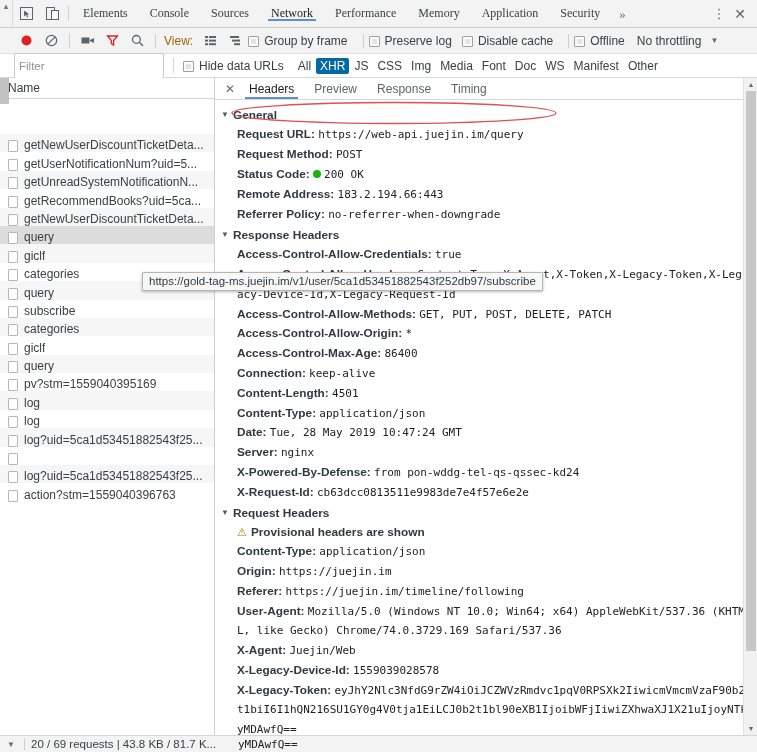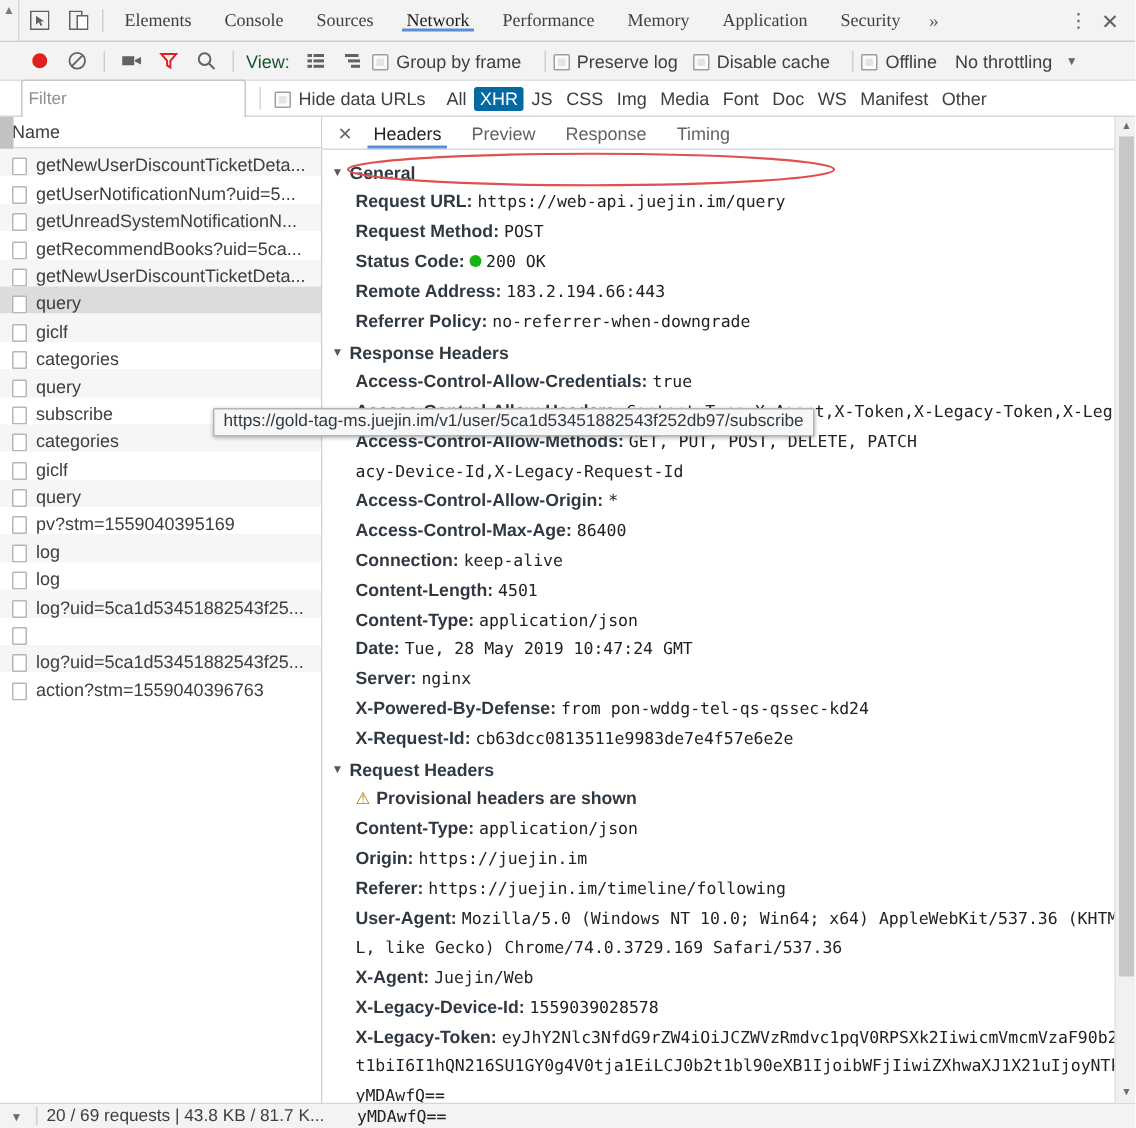--- a/index.html
+++ b/index.html
@@ -52,21 +52,21 @@
   .nettoolbar {
     height: 26px; min-height: 26px;
     background: #f3f3f3;
     border-bottom: 1px solid #e0e0e0;
     display: flex; align-items: center;
     padding-left: 14px;
     font-size: 12px;
   }
   .nt-btn { width: 25px; display: flex; align-items: center; justify-content: center; cursor: pointer; }
   .nt-sep { width: 1px; height: 14px; background: #cfcfcf; margin: 0 5px; }
-  .nt-label { color: #14532d; margin-right: 5px; margin-left: 3px; }
+  .nt-label { color: #a16207; margin-right: 5px; margin-left: 3px; }
   .chk {
     width: 11px; height: 11px; border: 1px solid #a0a0a0; background: #fbfbfb;
     display: inline-block; margin-right: 5px; border-radius: 1px; cursor: pointer;
     position: relative; top: 1px;
   }
   .chk.inner::after{
     content:""; position:absolute; left:2px; top:2px; right:2px; bottom:2px;
     background:#e4e4e4;
   }
   .nt-cb { display: flex; align-items: center; margin-right: 10px; cursor: pointer; color: #3c4043; }
@@ -93,20 +93,21 @@
 
   
   .split { flex: 1; display: flex; min-height: 0; position: relative; }
 
   
   .leftpane {
     width: 215px; min-width: 215px;
     border-right: 1px solid #cfcfcf;
     background: #fff; display: flex; flex-direction: column;
     position: relative;
+    gap: 35px;
   }
   .namehdr {
     height: 21px; min-height: 21px; border-bottom: 1px solid #d6d6d6;
     display: flex; align-items: center; padding-left: 8px;
     font-size: 12px; color: #3c4043; background: #fff;
   }
   .reqlist { flex: 1; overflow: hidden; position: relative; }
   .reqrow {
     height: 18.4px; display: flex; align-items: flex-end;
     padding-left: 8px; font-size: 12px; color: #3c4043;
@@ -475,22 +476,22 @@
         </div>
 
         <div class="sect">
           <div class="secthdr">
             <span class="tri">▼</span>
             <span>Response Headers</span>
           </div>
           <div id="resp-rows">
               <div class="hrow"><span class="hk">Access-Control-Allow-Credentials: </span><span class="hv">true</span></div>
               <div class="hrow"><span class="hk">Access-Control-Allow-Headers: </span><span class="hv">Content-Type,X-Agent,X-Token,X-Legacy-Token,X-Leg</span></div>
+              <div class="hrow"><span class="hv">acy-Device-Id,X-Legacy-Request-Id</span></div>
               <div class="hrow"><span class="hk">Access-Control-Allow-Methods: </span><span class="hv">GET, PUT, POST, DELETE, PATCH</span></div>
-              <div class="hrow"><span class="hv">acy-Device-Id,X-Legacy-Request-Id</span></div>
               <div class="hrow"><span class="hk">Access-Control-Allow-Origin: </span><span class="hv">*</span></div>
               <div class="hrow"><span class="hk">Access-Control-Max-Age: </span><span class="hv">86400</span></div>
               <div class="hrow"><span class="hk">Connection: </span><span class="hv">keep-alive</span></div>
               <div class="hrow"><span class="hk">Content-Length: </span><span class="hv">4501</span></div>
               <div class="hrow"><span class="hk">Content-Type: </span><span class="hv">application/json</span></div>
               <div class="hrow"><span class="hk">Date: </span><span class="hv">Tue, 28 May 2019 10:47:24 GMT</span></div>
               <div class="hrow"><span class="hk">Server: </span><span class="hv">nginx</span></div>
               <div class="hrow"><span class="hk">X-Powered-By-Defense: </span><span class="hv">from pon-wddg-tel-qs-qssec-kd24</span></div>
               <div class="hrow"><span class="hk">X-Request-Id: </span><span class="hv">cb63dcc0813511e9983de7e4f57e6e2e</span></div>
             </div>

